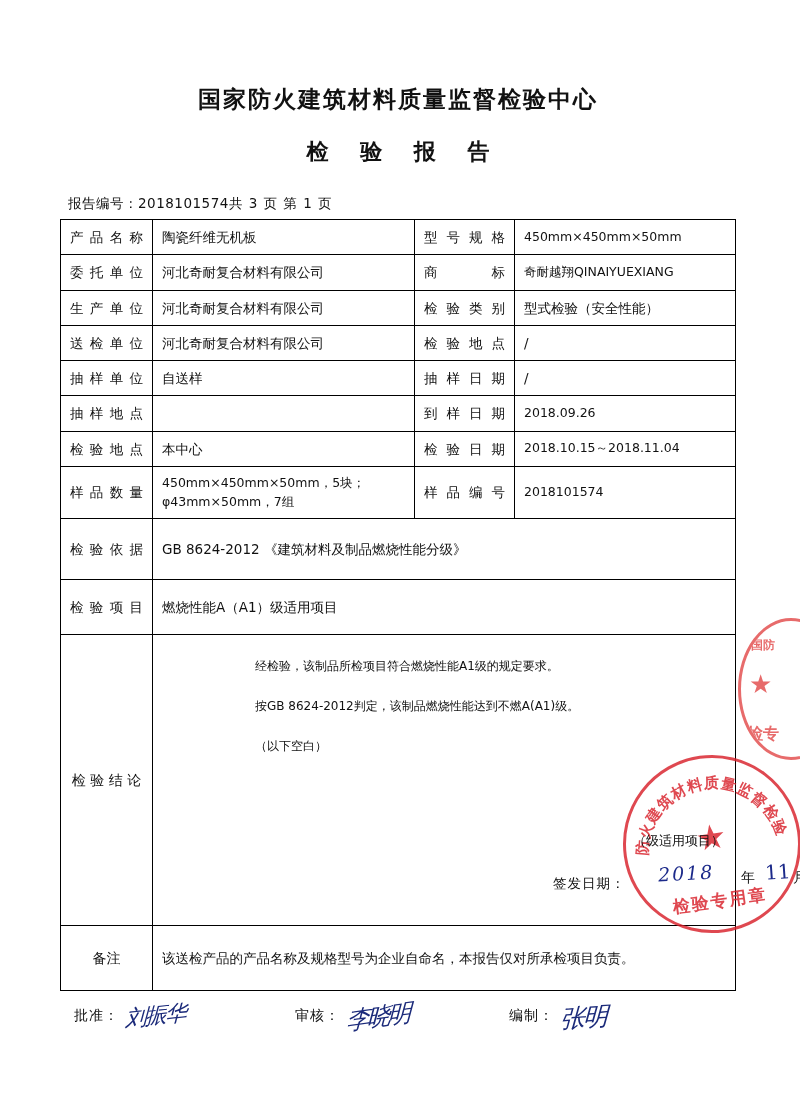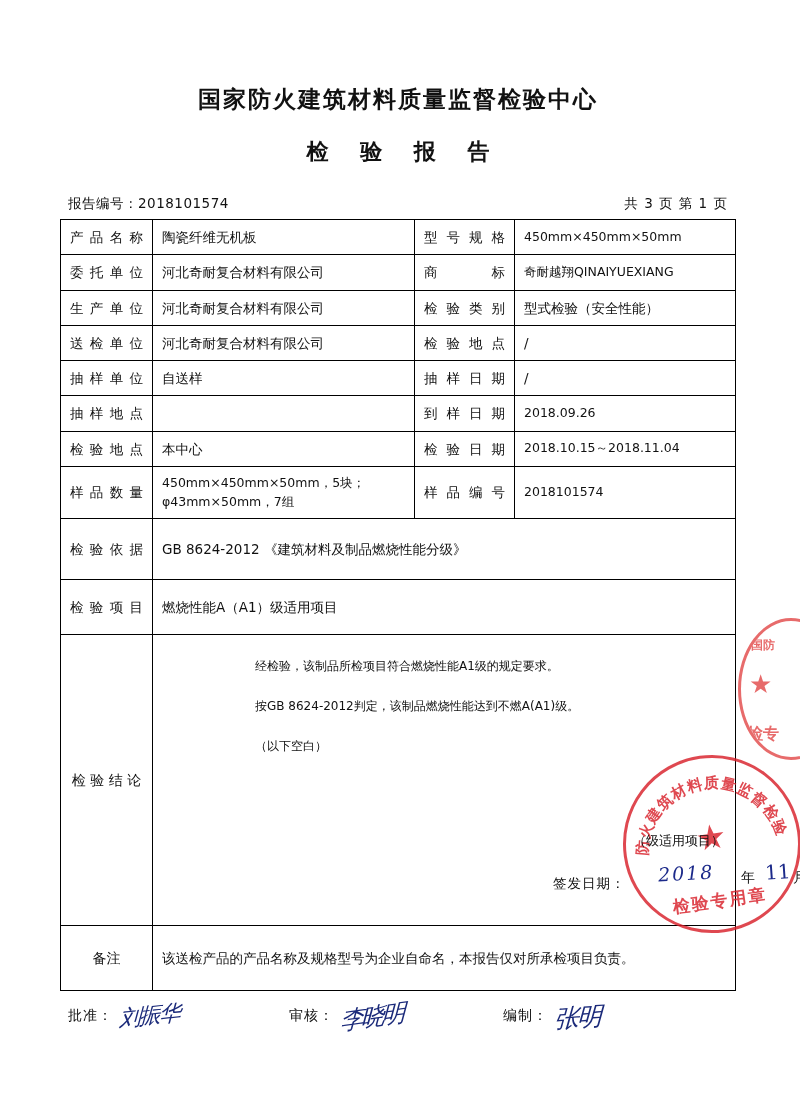--- a/index.html
+++ b/index.html
@@ -32,21 +32,21 @@
   .title-sub {
     text-align: center;
     font-size: 22px;
     font-weight: bold;
     letter-spacing: 12px;
     margin-top: 22px;
     padding-left: 12px;
   }
   .meta-row {
     display: flex;
-    justify-content: space-between;
+    justify-content: flex-start;
     align-items: flex-end;
     margin-top: 28px;
     font-size: 13.5px;
     padding: 0 8px 6px 8px;
   }
   .meta-left { letter-spacing: 0.5px; }
   .meta-right { letter-spacing: 1px; }
 
   table.report {
     width: 100%;
@@ -234,20 +234,21 @@
     font-weight: bold;
   }
 
   .footer-sign {
     display: flex;
     margin-top: 16px;
     padding: 0 8px;
     font-size: 14px;
     position: relative;
     height: 54px;
+    margin-left: 6px;
   }
   .sign-block {
     display: flex;
     align-items: flex-start;
     position: relative;
   }
   .sign-label { white-space: nowrap; letter-spacing: 1px; }
   .sig {
     font-family: "DejaVu Serif", serif;
     color: #1b2a7a;

